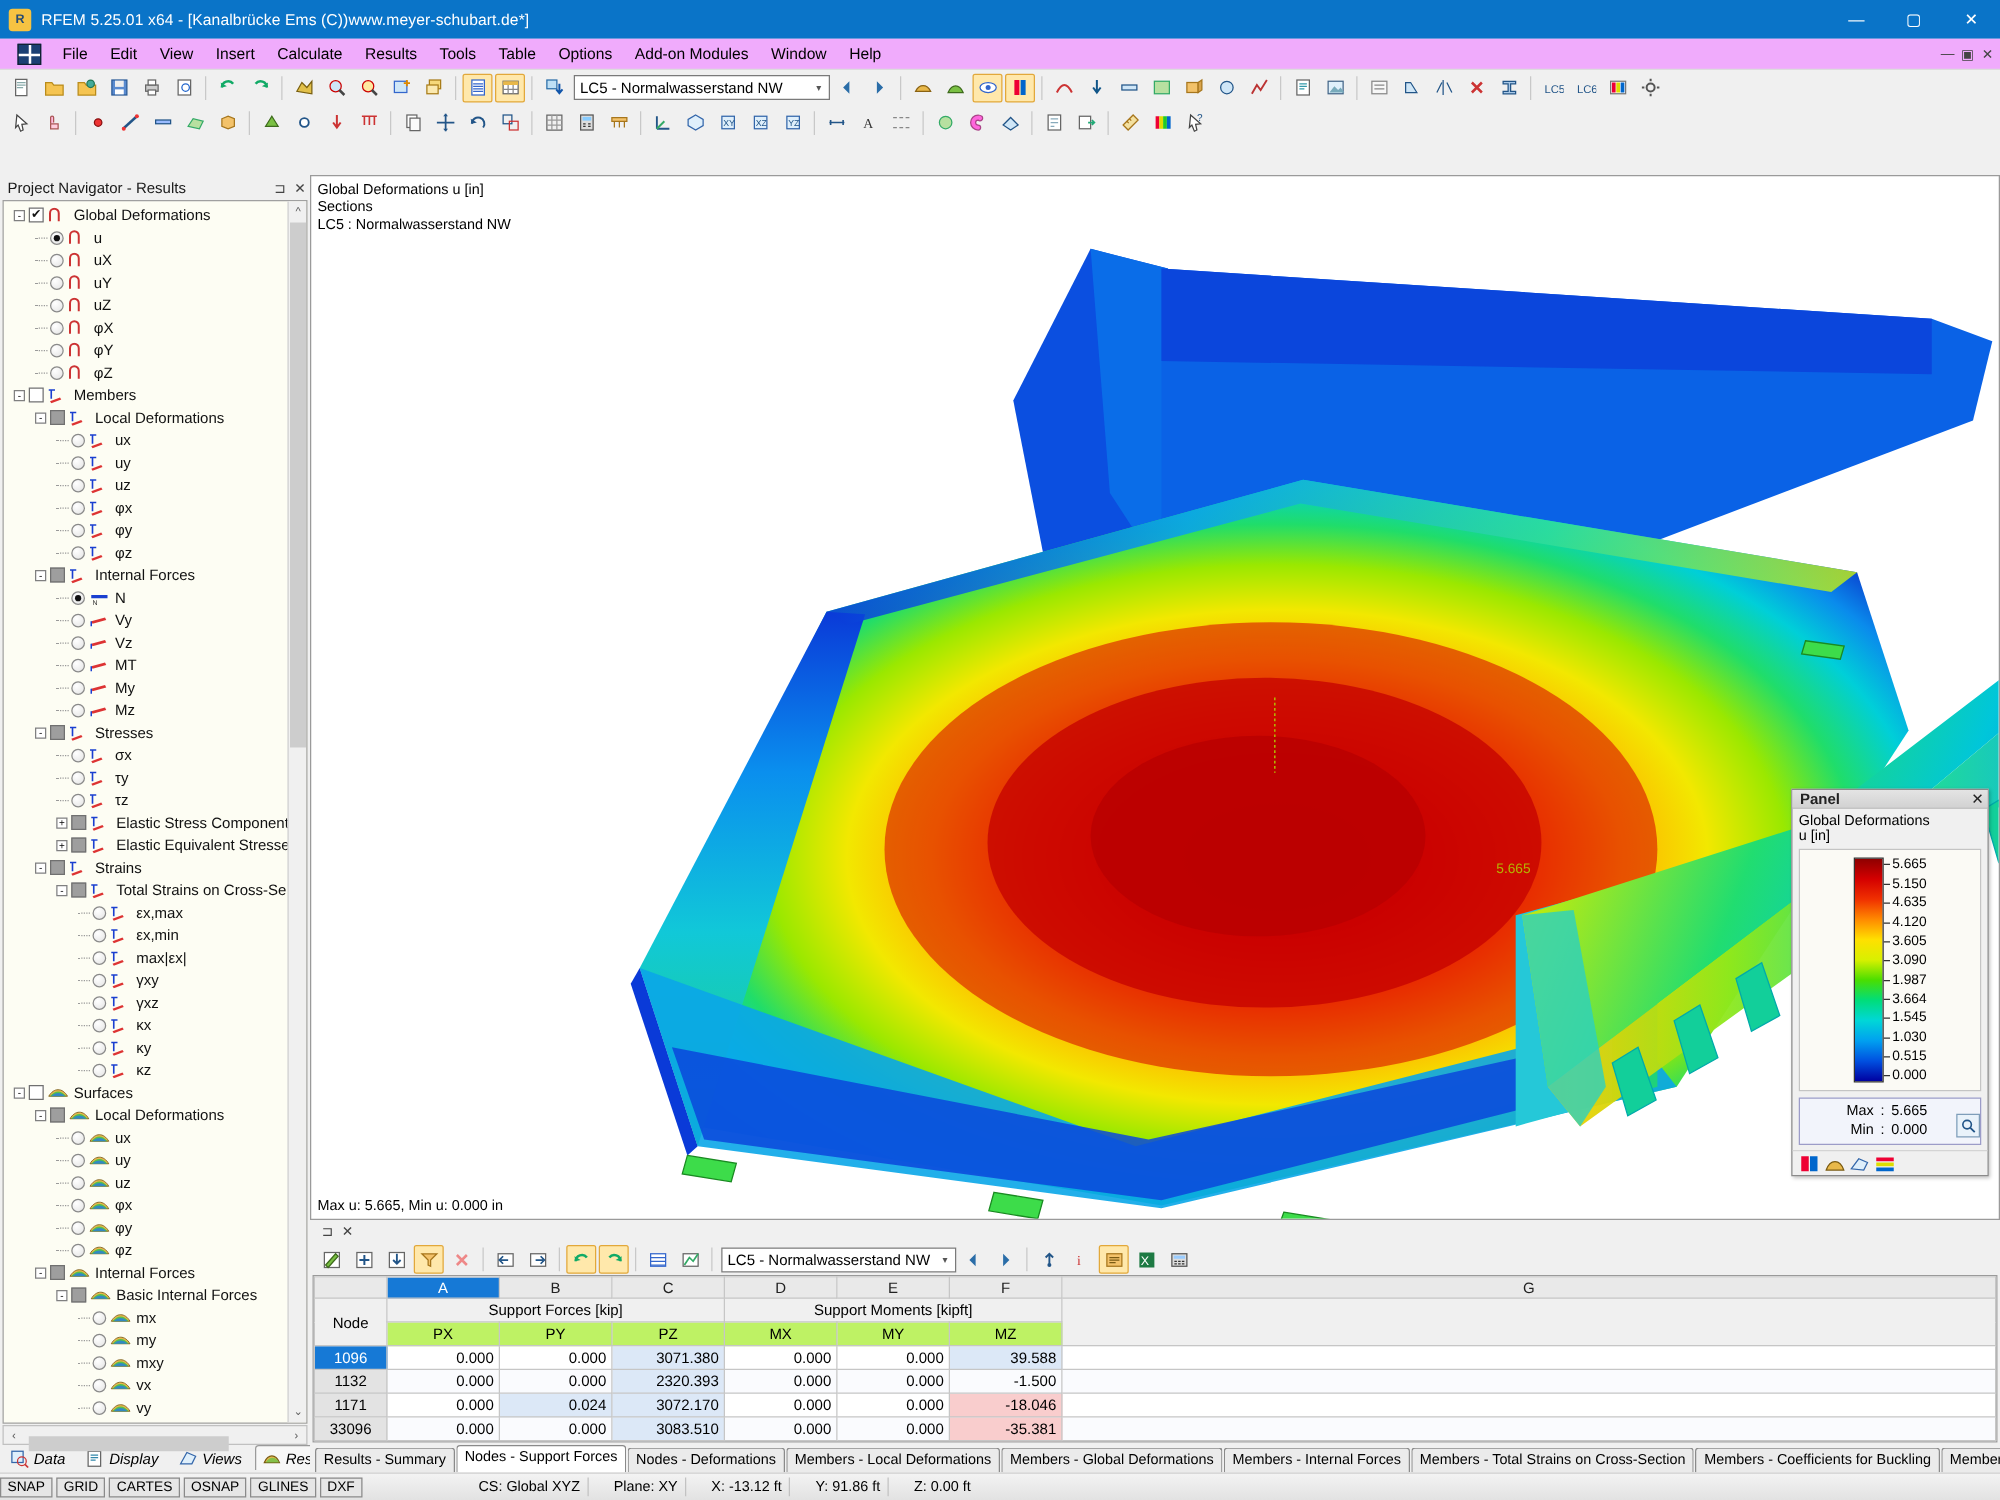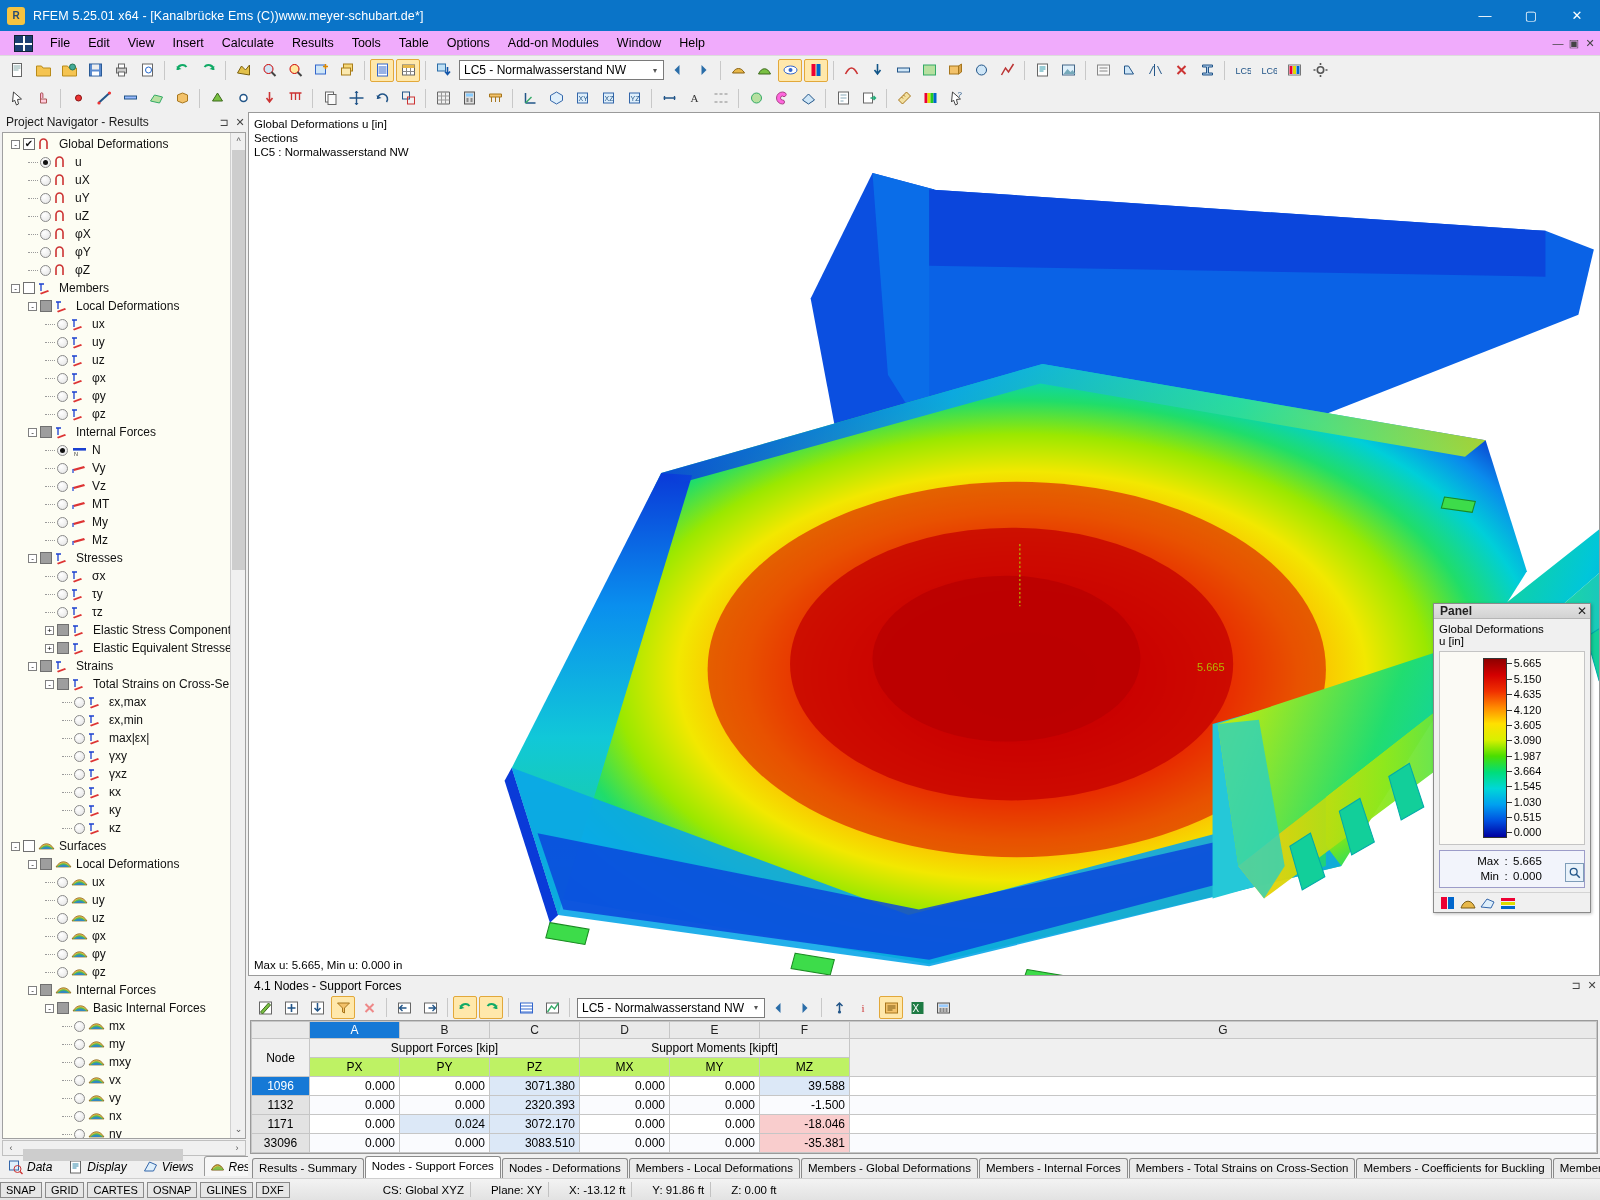--- a/index.html
+++ b/index.html
@@ -64,21 +64,21 @@
   .ico { width: 17px; height: 16px; display: block; }
   .lc-combo {
     height: 20px; width: 205px; background: #fff; border: 1px solid #7a7a7a;
     display: flex; align-items: center; font-size: 12px; padding-left: 4px;
     margin-left: 3px;
   }
   .lc-combo .val { flex: 1; white-space: nowrap; overflow: hidden; }
   .lc-combo .arrow { width: 16px; text-align: center; color: #555; font-size: 8px; }
 
   
-  .body { flex: 1; display: flex; min-height: 0; }
+  .body { flex: 1; display: flex; min-height: 0; margin-top: 28px; }
 
   
   .navigator { width: 248px; flex: 0 0 248px; display: flex; flex-direction: column; background: #f0f0f0;}
   .nav-head {
     height: 20px; display: flex; align-items: center; padding-left: 6px;
     font-size: 12px; color: #1a1a1a; background: #f0f0f0;
   }
   .nav-head .t { flex: 1; }
   .nav-head .b { width: 16px; text-align: center; color: #444; font-size: 11px; }
   .tree {
@@ -1520,21 +1520,20 @@
                 <rect x="1" y="2" width="14" height="3" fill="#e03"></rect>
                 <rect x="1" y="6" width="14" height="3" fill="#dd0"></rect>
                 <rect x="1" y="10" width="14" height="3" fill="#06c"></rect>
               </svg>
           </div>
         </div>
       </div>
 
       <div class="tablepane">
         <div class="tp-head">
-          <span class="t">4.1 Nodes - Support Forces</span>
           <span class="b">⊐</span>
           <span class="b">✕</span>
         </div>
         <div class="tp-toolbar">
           <div class="tbtn">
               <svg class="ico" viewBox="0 0 16 16">
                 <rect x="2" y="2" width="12" height="12" fill="#fff" stroke="#666"></rect>
                 <path d="M3 12l8-9 2 2-8 9z" fill="#7ac043" stroke="#3d6a1c"></path>
               </svg>
             </div>

